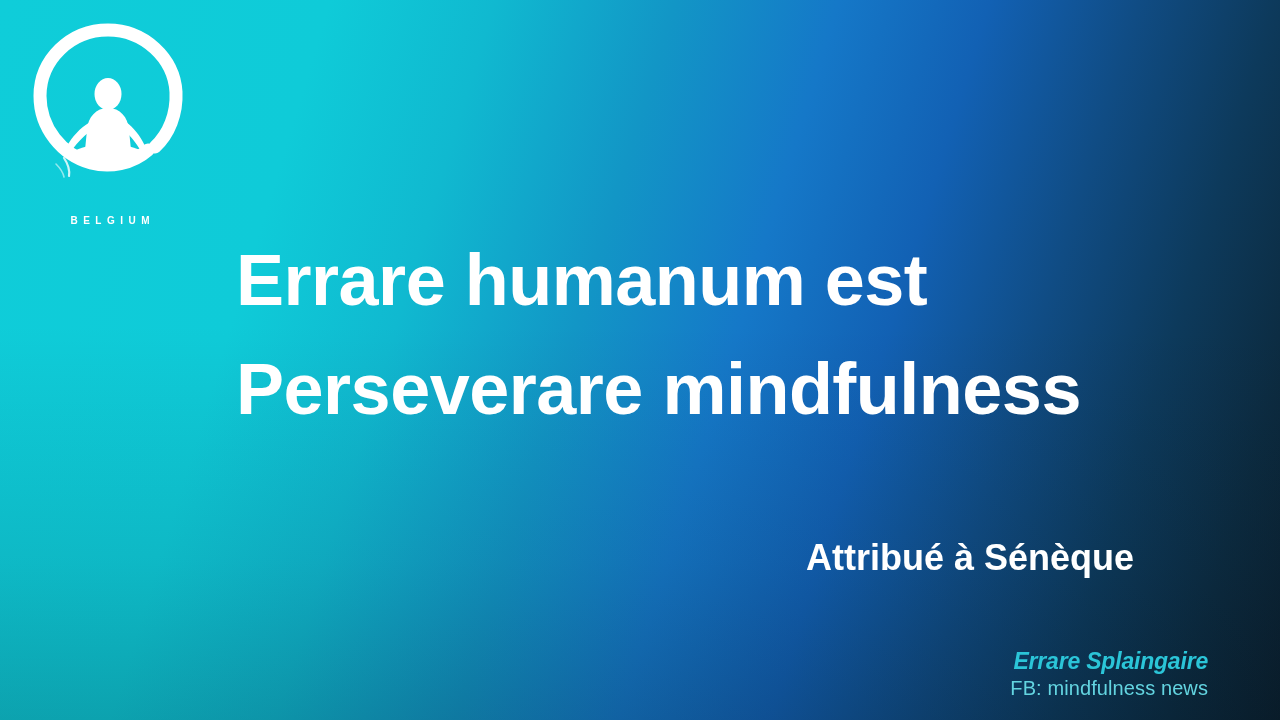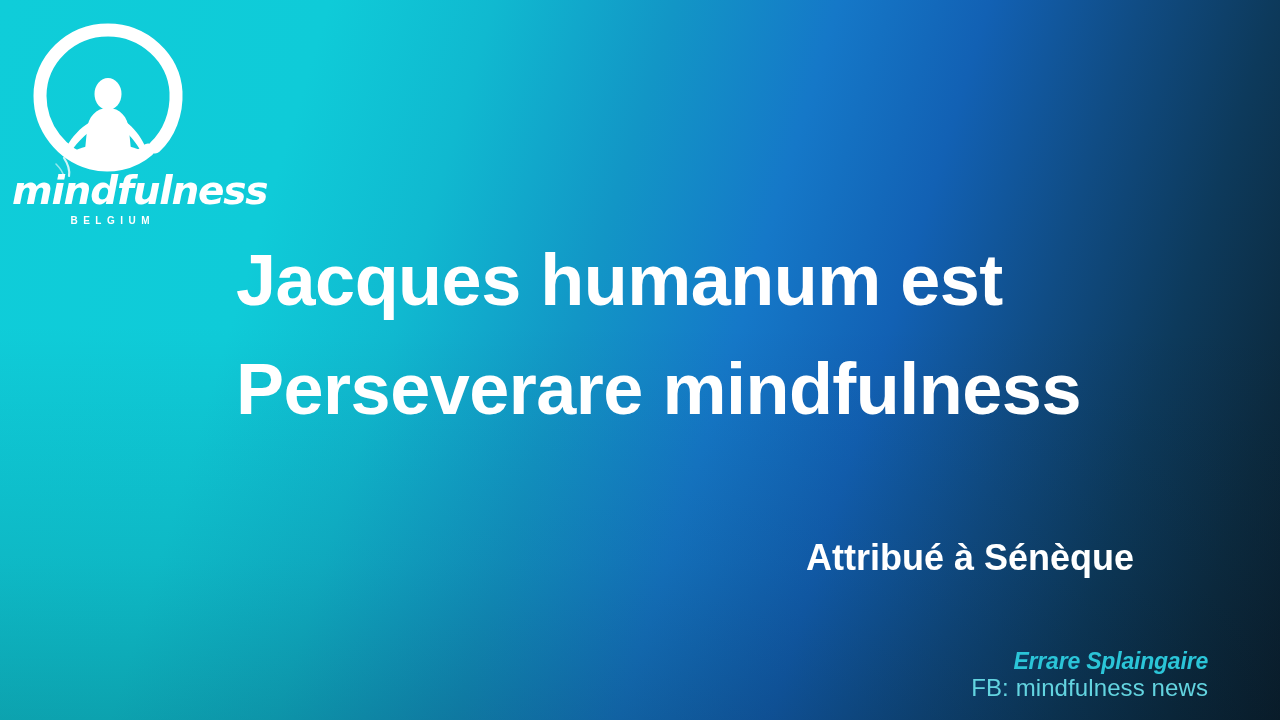--- a/index.html
+++ b/index.html
@@ -139,21 +139,21 @@
     font-weight: bold;
     font-style: italic;
     font-size: 23px;
     line-height: 27px;
     letter-spacing: -0.2px;
   }
   .credit-fb {
     display: block;
     font-family: "Liberation Sans", sans-serif;
     font-weight: normal;
-    font-size: 24px;
+    font-size: 20px;
     line-height: 26px;
     letter-spacing: 0.1px;
   }
 </style>
 </head>
 <body>
 
 <div id="slide">
 
   <div class="logo" style="color: rgb(255, 255, 255);">
@@ -190,26 +190,25 @@
                  C 50 124, 57 116, 66 111 Z" fill="#ffffff"></path>
 
         <path d="M98 104 C 106 110, 112 118, 116 126
                  C 118 130, 114 133, 111 130
                  C 106 122, 100 115, 94 111 Z" fill="#ffffff"></path>
 
         <path d="M36 140 C 40 146, 42 152, 41 158" fill="none" stroke="#ffffff" stroke-width="2.2" stroke-linecap="round" opacity="0.8"></path>
         <path d="M28 146 C 32 150, 35 154, 36 159" fill="none" stroke="#ffffff" stroke-width="1.6" stroke-linecap="round" opacity="0.55"></path>
       </svg>
     </div>
-    <div class="logo-word">mindfulness</div>
     <div class="logo-sub">BELGIUM</div>
   </div>
 
   <div class="quote" style="color: rgb(255, 255, 255);">
-    <span class="quote-line">Jacques humanum est</span>
+    <span class="quote-line">Errare humanum est</span>
     <span class="quote-line">Perseverare mindfulness</span>
   </div>
 
   <div class="attribution" style="color: rgb(255, 255, 255);">Attribué à Sénèque</div>
 
   <div class="credits">
     <span class="credit-name" style="color: rgb(43, 197, 216);">Errare Splaingaire</span>
     <span class="credit-fb" style="color: rgb(99, 212, 224);">FB: mindfulness news</span>
   </div>
 

